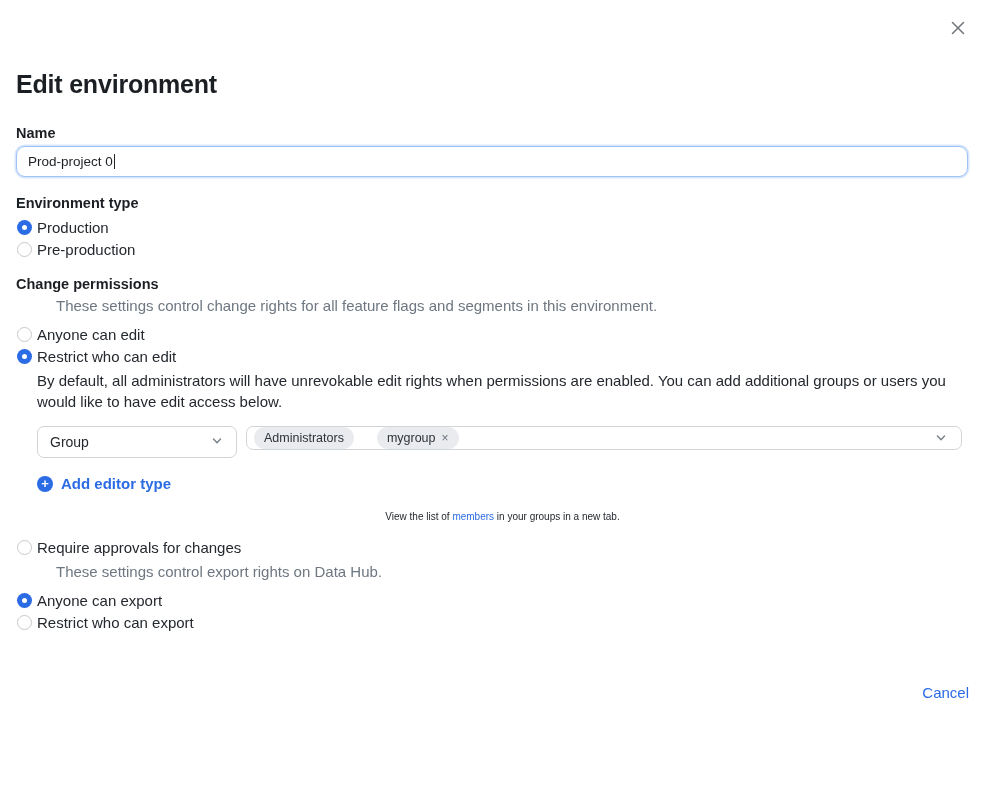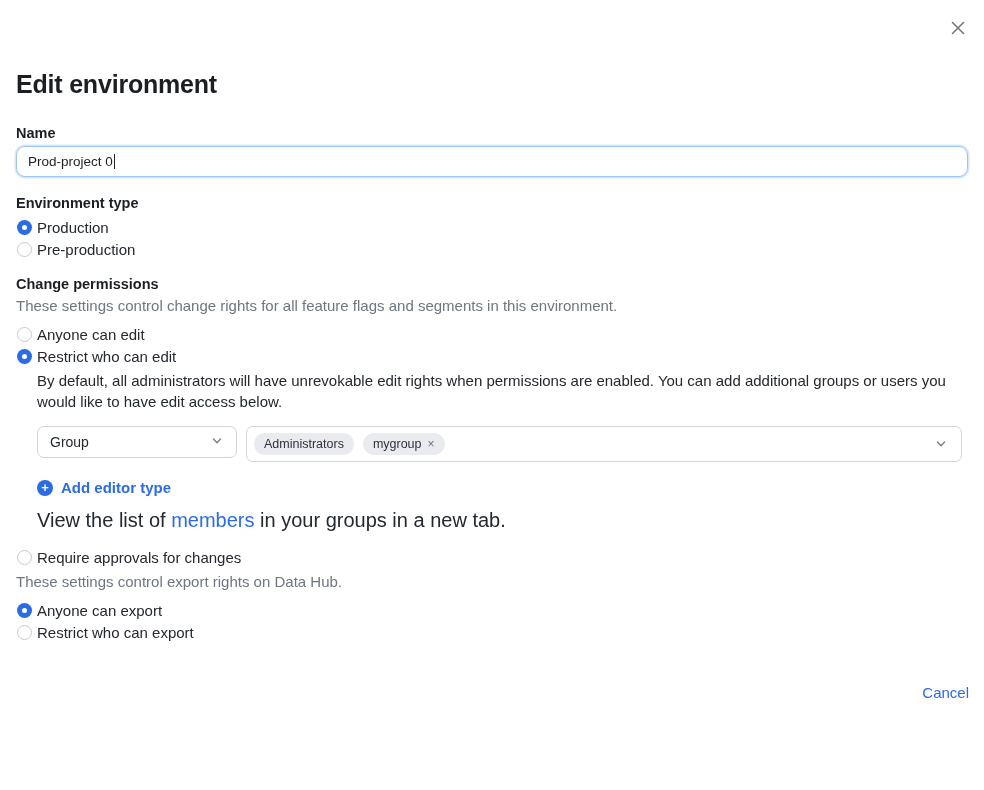--- a/index.html
+++ b/index.html
@@ -27,58 +27,58 @@
     margin:0;padding-top:54px;font-size:25px;font-weight:700;color:var(--heading);letter-spacing:-0.2px;
   }
   .field-label{font-size:14.5px;font-weight:700;color:var(--heading);margin-top:26px;}
   .section-label{font-size:14.5px;font-weight:700;color:var(--heading);margin-top:16px;}
   .text-input{
     margin-top:5px;width:952px;height:31px;border:1px solid var(--input-focus);
     border-radius:9px;box-shadow:0 0 0 1.5px rgba(110,165,240,0.28);
     display:flex;align-items:center;padding:0 11px;font-size:13.5px;color:#1d2126;background:#fff;
   }
   .caret{display:inline-block;width:1px;height:15px;background:#22262b;margin-left:1px;}
-  .section-desc{color:var(--muted);font-size:15px;margin-top:3px;line-height:21px;}
+  .section-desc{color:var(--muted);font-size:15px;margin-top:3px;line-height:21px;margin-left:40px;}
   .radio-row{display:flex;align-items:center;height:22px;cursor:default;}
   .radio-group{margin-top:5px;}
   .radio{
     width:15px;height:15px;border-radius:50%;border:1px solid #c6cace;background:#fff;
     flex:none;margin-left:1px;margin-right:5px;position:relative;
   }
   .radio.checked{border:none;background:var(--accent);}
   .radio.checked::after{
     content:"";position:absolute;left:5px;top:5px;width:5px;height:5px;border-radius:50%;background:#fff;
   }
   .radio-label{font-size:15px;color:var(--body);}
   .indent{margin-left:21px;}
   .restrict-desc{width:912px;font-size:15px;line-height:21px;color:var(--body);margin-top:3px;}
   .selects-row{display:flex;align-items:flex-start;gap:9px;margin-top:14px;}
   .select{
     width:200px;height:32px;border:1px solid var(--border);border-radius:7px;background:#fff;
     display:flex;align-items:center;justify-content:space-between;padding:0 12px;font-size:14px;color:var(--body);cursor:pointer;
   }
   .multiselect{
-    width:716px;height:36px;border:1px solid var(--border);border-radius:7px;background:#fff;
-    display:flex;align-items:center;gap:9px;padding:0 13px 0 7px;cursor:pointer;
+    width:716px;height:24px;border:1px solid var(--border);border-radius:7px;background:#fff;
+    display:flex;align-items:center;gap:23px;padding:0 13px 0 7px;cursor:pointer;
   }
   .tag{
     background:var(--tag-bg);border-radius:999px;padding:4px 10px;font-size:12.5px;color:#2e3338;
     display:flex;align-items:center;gap:6px;white-space:nowrap;
   }
   .tag-x{color:#6e7781;font-size:12px;line-height:1;cursor:pointer;}
   .ms-chevron{margin-left:auto;display:flex;align-items:center;}
   .add-editor{
     display:flex;align-items:center;gap:8px;margin-top:17px;color:var(--accent);
     font-weight:700;font-size:15px;cursor:pointer;
   }
   .plus-icon{
     width:16px;height:16px;border-radius:50%;background:var(--accent);color:#fff;
     font-size:13px;line-height:16px;text-align:center;font-weight:700;flex:none;
   }
-  .members-note{margin-top:13px;font-size:20px;color:var(--body);}
+  .members-note{margin-top:19px;font-size:10px;color:var(--body);text-align:center;}
   .link{color:var(--accent);text-decoration:none;cursor:pointer;}
   .spaced-row{margin-top:14px;}
   .footer{
     position:absolute;top:684px;right:15px;display:flex;align-items:center;gap:68px;
   }
   .cancel-btn{
     border:none;background:none;color:var(--accent);font-size:15px;font-family:inherit;cursor:pointer;padding:0;
   }
   .save-btn{
     width:120px;height:30px;border:none;border-radius:6px;background:var(--accent);color:#fff;

